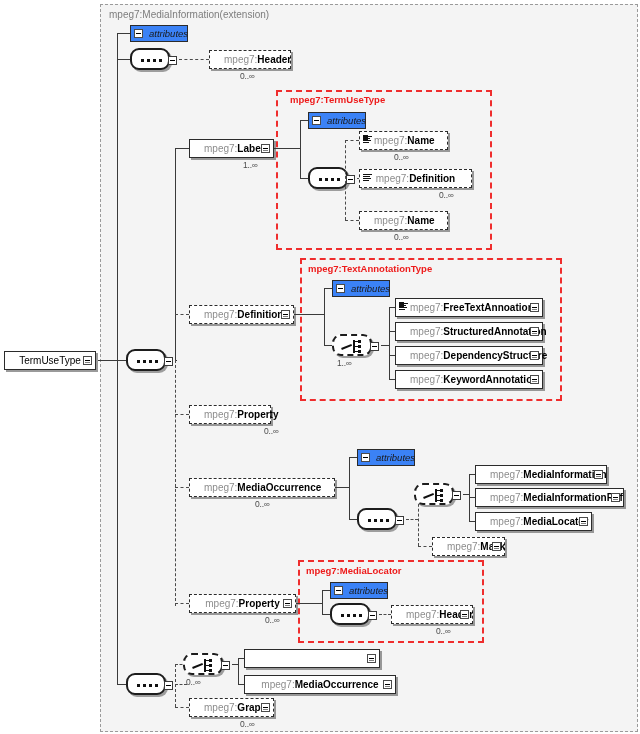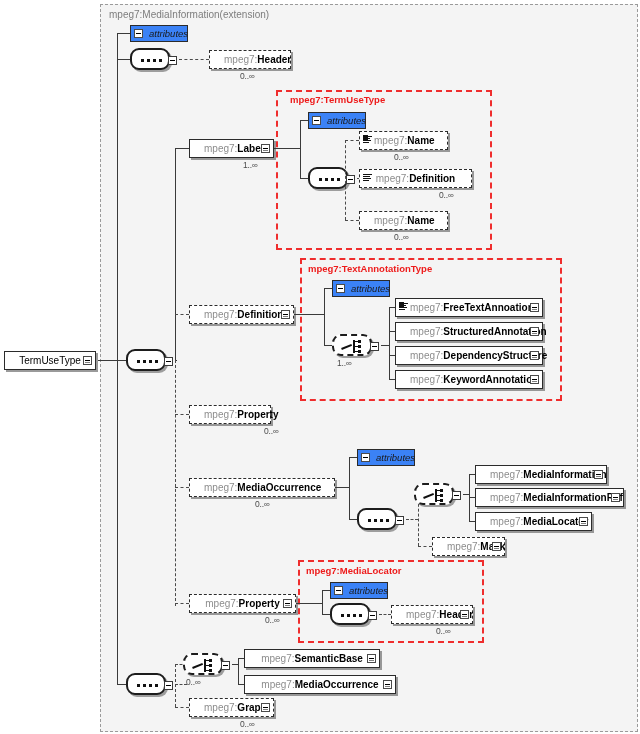--- a/index.html
+++ b/index.html
@@ -391,21 +391,20 @@
     <span class="knob"></span>
   </div>
   <div class="occ" style="left:186px;top:677px;">0..∞</div>
 
   <div class="ln h" style="left:232px;top:664px;width:6px;"></div>
   <div class="ln v" style="left:238px;top:658px;height:26px;"></div>
   <div class="ln h" style="left:238px;top:658px;width:6px;"></div>
   <div class="ln h" style="left:238px;top:684px;width:6px;"></div>
 
   <div class="node" style="left:244px;top:649px;width:136px;">
-    <span class="txt"><span class="pre">mpeg7:</span><span class="nm">SemanticBase</span></span>
     <span class="exp"></span>
   </div>
   <div class="node" style="left:244px;top:675px;width:152px;">
     <span class="txt"><span class="pre">mpeg7:</span><span class="nm">MediaOccurrence</span></span>
     <span class="exp"></span>
   </div>
 
   <div class="node opt" style="left:189px;top:698px;width:85px;">
     <span class="txt"><span class="pre">mpeg7:</span><span class="nm">Graph</span></span>
     <span class="exp"></span>

